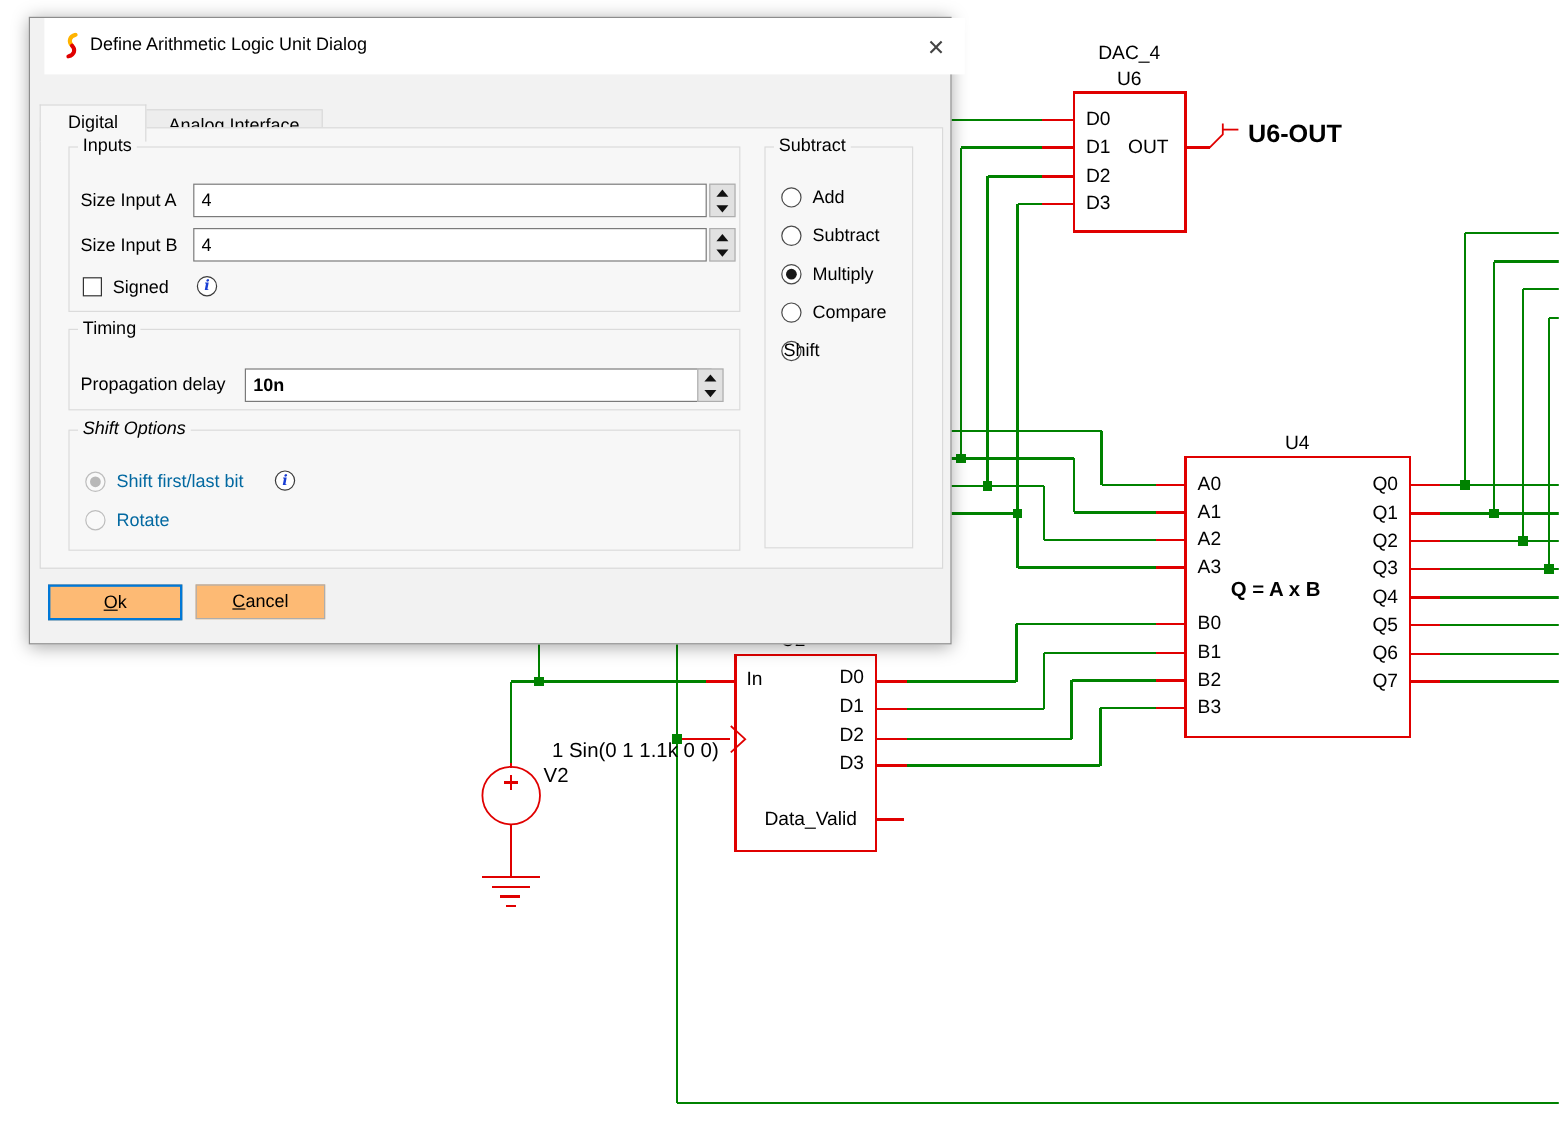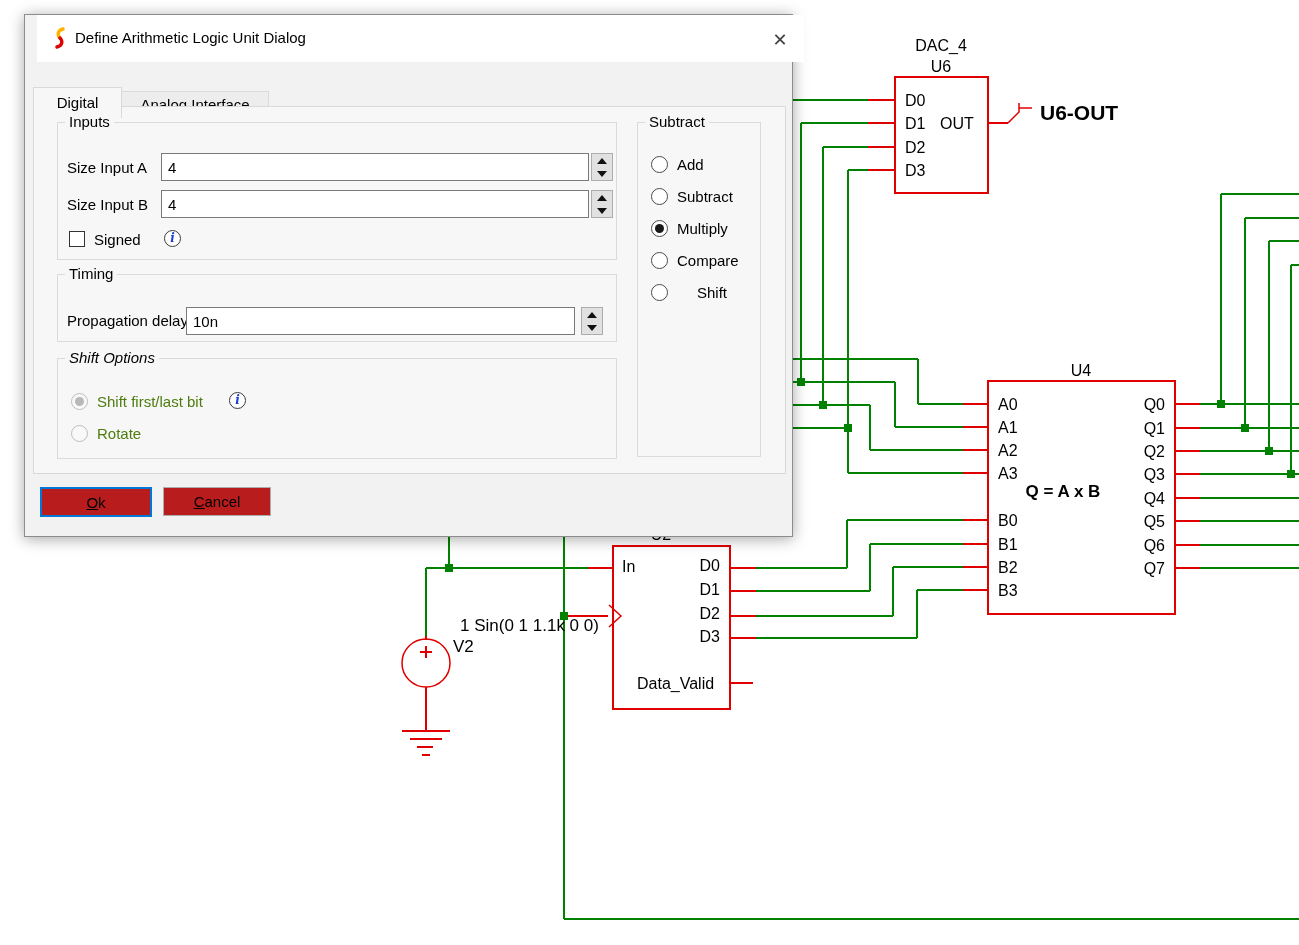--- a/index.html
+++ b/index.html
@@ -43,21 +43,21 @@
     position:absolute;left:8px;top:91px;width:753px;height:368px;
     background:#F7F7F7;border:1px solid #D9D9D9;box-sizing:border-box;z-index:2;
   }
   .group{
     position:absolute;border:1px solid #DBDBDB;box-sizing:border-box;background:transparent;z-index:3;
   }
   .group-label{
     position:absolute;height:16px;line-height:16px;background:#F7F7F7;padding:0 4px;z-index:4;
   }
   .lbl{position:absolute;height:18px;line-height:18px;white-space:nowrap;z-index:4;}
-  .lbl.disabled{color:#4d7c0f;}
+  .lbl.disabled{color:#0369a1;}
   .fld{
     position:absolute;height:28px;box-sizing:border-box;border:1px solid #7a7a7a;background:#fff;
     font-family:inherit;font-size:15px;padding:0 6px;color:#000;z-index:4;outline:none;
   }
   .spin{
     position:absolute;width:22px;height:28px;box-sizing:border-box;border:1px solid #ADADAD;
     background:#E1E1E1;display:flex;flex-direction:column;z-index:4;
   }
   .spin > div{flex:1;display:flex;align-items:center;justify-content:center;}
   .tri-up{width:0;height:0;border-left:5px solid transparent;border-right:5px solid transparent;border-bottom:6px solid #111;}
@@ -66,21 +66,21 @@
   .radio{position:absolute;width:17px;height:17px;background:#fff;border:1px solid #4a4a4a;border-radius:50%;box-sizing:border-box;z-index:4;}
   .radio.checked::after{content:"";position:absolute;left:3px;top:3px;width:9px;height:9px;border-radius:50%;background:#191919;}
   .radio.disabled{border-color:#bdbdbd;background:#f9f9f9;}
   .radio.disabled.checked::after{background:#b8b8b8;}
   .info{
     position:absolute;width:17px;height:17px;border:1px solid #3a3a3a;border-radius:50%;background:#fff;
     box-sizing:border-box;text-align:center;line-height:14px;
     font-family:"DejaVu Serif",serif;font-style:italic;font-weight:bold;font-size:12px;color:#1a3fd4;z-index:4;
   }
   .btn{
-    position:absolute;box-sizing:border-box;background:#b91c1c;border:1px solid #ADADAD;
+    position:absolute;box-sizing:border-box;background:#fdba74;border:1px solid #ADADAD;
     font-family:inherit;font-size:15px;color:#000;text-align:center;z-index:4;
     display:flex;align-items:center;justify-content:center;
   }
   .btn.default{border:2px solid #0078D7;}
 </style>
 </head>
 <body>
 
 <svg id="schematic" width="1299" height="945">
     <line x1="790" y1="100" x2="868" y2="100" stroke="#008200" stroke-width="2" shape-rendering="crispEdges"></line>
@@ -273,26 +273,26 @@
 
   <div class="radio" style="left:626px;top:141px;"></div>
   <div class="lbl" style="left:652px;top:141px;">Add</div>
   <div class="radio" style="left:626px;top:173px;"></div>
   <div class="lbl" style="left:652px;top:173px;">Subtract</div>
   <div class="radio checked" style="left:626px;top:205px;"></div>
   <div class="lbl" style="left:652px;top:205px;">Multiply</div>
   <div class="radio" style="left:626px;top:237px;"></div>
   <div class="lbl" style="left:652px;top:237px;">Compare</div>
   <div class="radio" style="left:626px;top:269px;"></div>
-  <div class="lbl" style="left:672px;top:269px;">Shift</div>
+  <div class="lbl" style="left:628px;top:269px;">Shift</div>
 
   <div class="group" style="left:32px;top:259px;width:560px;height:68px;"></div>
   <div class="group-label" style="left:40px;top:251px;">Timing</div>
   <div class="lbl" style="left:42px;top:297px;">Propagation delay</div>
-  <input class="fld" style="left: 161px; top: 292px; width: 389px;" value="10n">
+  <input class="fld" style="left: 179px; top: 292px; width: 389px; font-weight: bold;" value="10n">
   <div class="spin" style="left:556px;top:292px;">
     <div>
         <i class="tri-up"></i>
       </div>
     <div>
         <i class="tri-dn"></i>
       </div>
   </div>
 
   <div class="group" style="left:32px;top:343px;width:560px;height:101px;"></div>

